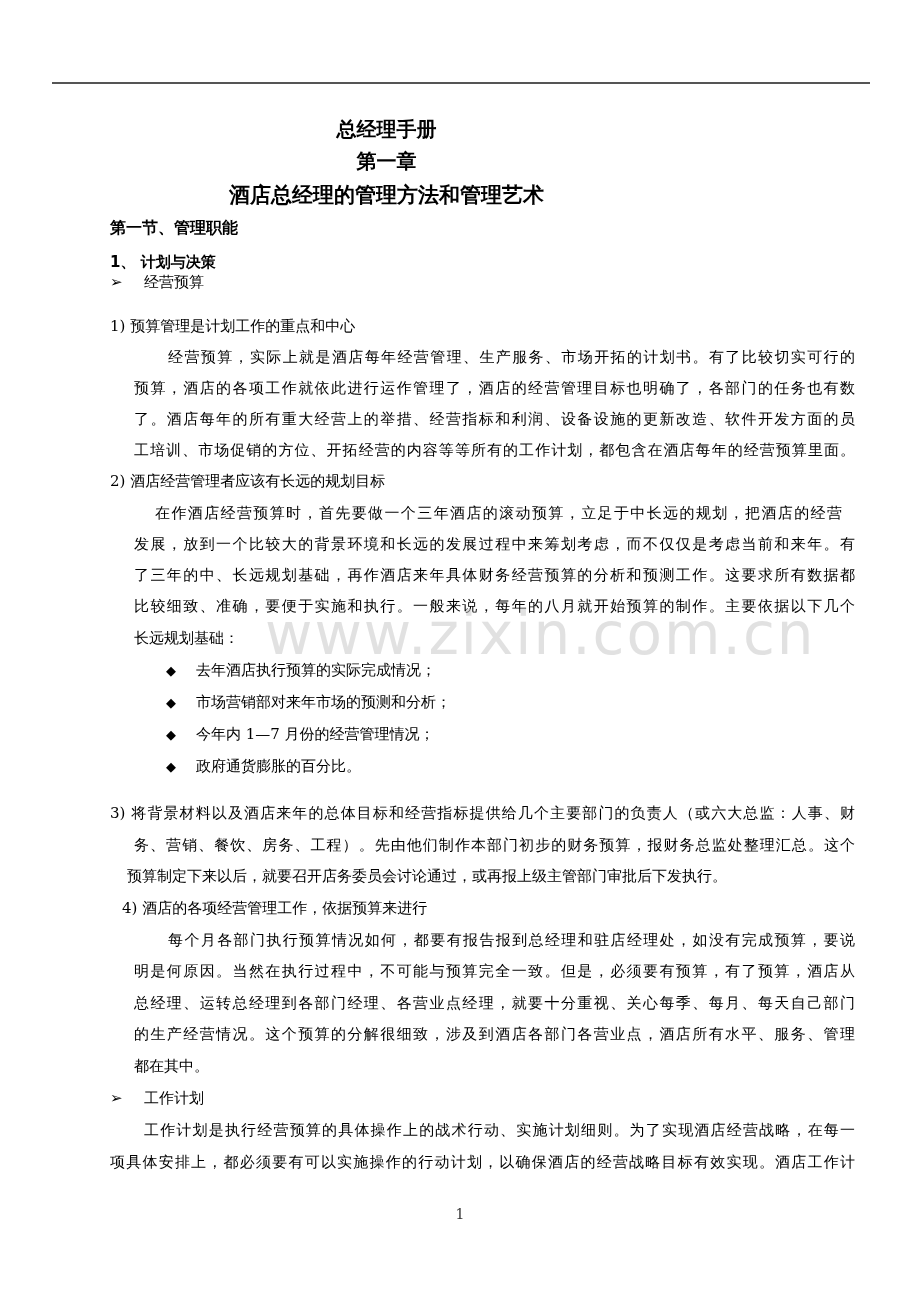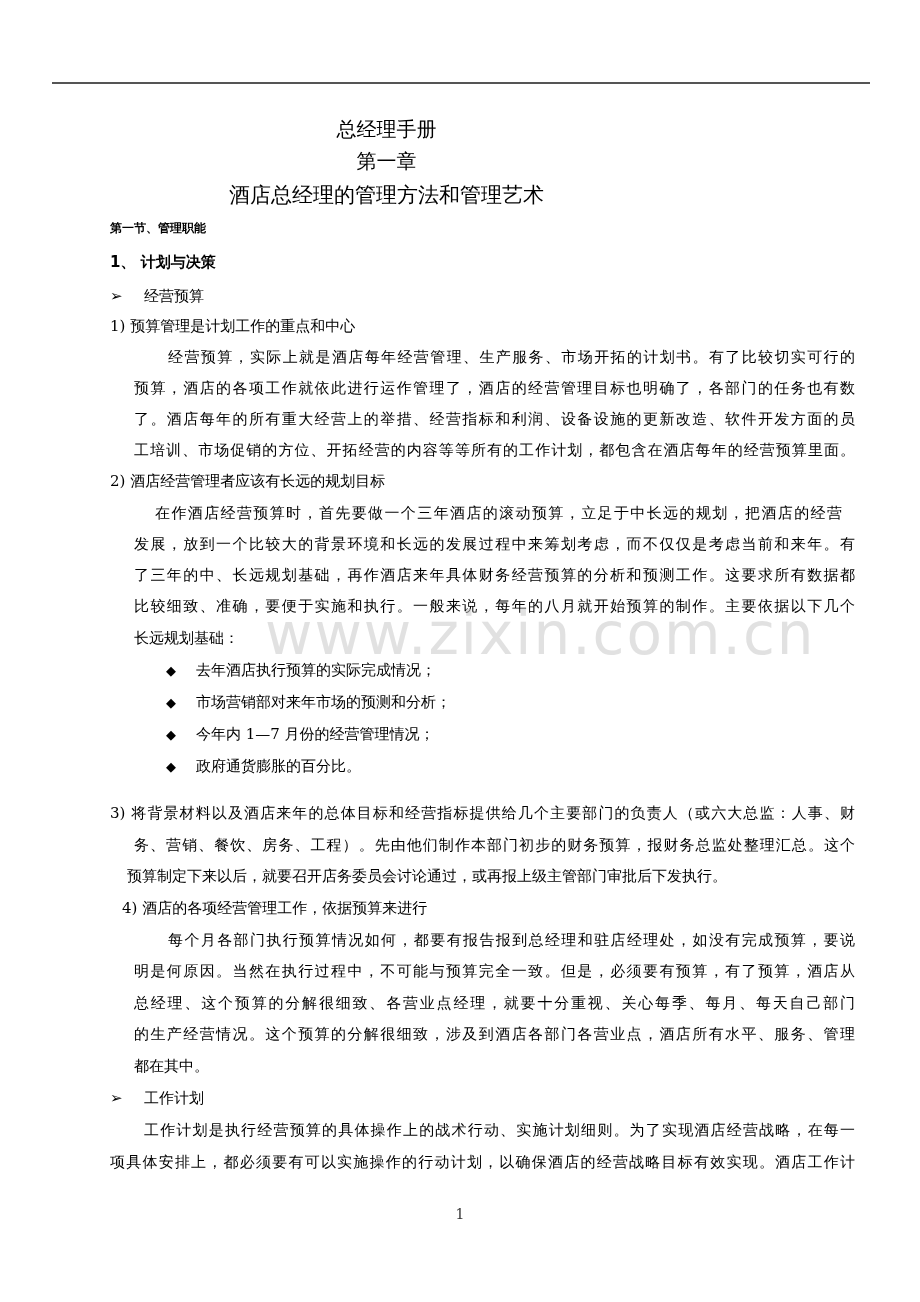--- a/index.html
+++ b/index.html
@@ -1,45 +1,45 @@
 <!DOCTYPE html>
 <html><head>
   <meta charset="utf-8">
   <style>
     html, body { margin: 0; padding: 0; background: #ffffff; }
     body { width: 920px; height: 1302px; position: relative; overflow: hidden;
       font-family: "DejaVu Serif", "Liberation Serif", serif; color: #000; }
     .rule { position: absolute; left: 52px; top: 82px; width: 818px; height: 2px; background: #555; }
-    .title { position: absolute; left: 0; width: 773px; text-align: center; font-family: "DejaVu Sans", "Liberation Sans", sans-serif; font-weight: normal; }
+    .title { position: absolute; left: 0; width: 773px; text-align: center; font-family: "DejaVu Sans", "Liberation Sans", sans-serif; font-weight: bold; }
     .t1 { top: 116px; font-size: 20px; }
     .t2 { top: 148px; font-size: 20px; }
     .t3 { top: 181px; font-size: 21px; }
     .line { position: absolute; font-size: 15px; white-space: nowrap; line-height: 20px; }
     .bold { font-family: "DejaVu Sans", "Liberation Sans", sans-serif; font-weight: bold; }
-    .h-sec { font-size: 12px; }
+    .h-sec { font-size: 16px; }
     .just { text-align: justify; text-align-last: justify; }
     .bullet-arrow { display: inline-block; width: 34px; }
     .diamond { display: inline-block; width: 30px; font-size: 13px; }
     .watermark { position: absolute; left: 265px; top: 600px; font-family: "DejaVu Sans", "Liberation Sans", sans-serif;
       font-size: 58px; color: rgba(200,200,200,0.55); letter-spacing: 2px; pointer-events: none; }
     .pagenum { position: absolute; left: 0; width: 920px; top: 1206px; text-align: center; font-size: 14px; color: #333; }
   </style>
 </head>
 <body>
 
 <div class="rule"></div>
 
 <div class="title t1">总经理手册</div>
 <div class="title t2">第一章</div>
 <div class="title t3">酒店总经理的管理方法和管理艺术</div>
 
 <div class="line bold h-sec" style="left:110px; top:218px;">第一节、管理职能</div>
 <div class="line bold" style="left:110px; top:252px;">1、 计划与决策</div>
 
-<div class="line" style="left:110px; top:286px;">
+<div class="line" style="left:110px; top:272px;">
   <span class="bullet-arrow">➢</span><span>经营预算</span>
 </div>
 
 <div class="line" style="left:110px; top:316px;">1)  预算管理是计划工作的重点和中心</div>
 <div class="line just" style="left:168px; width:687px; top:347px;">经营预算，实际上就是酒店每年经营管理、生产服务、市场开拓的计划书。有了比较切实可行的</div>
 <div class="line just" style="left:134px; width:721px; top:378px;">预算，酒店的各项工作就依此进行运作管理了，酒店的经营管理目标也明确了，各部门的任务也有数</div>
 <div class="line just" style="left:134px; width:721px; top:409px;">了。酒店每年的所有重大经营上的举措、经营指标和利润、设备设施的更新改造、软件开发方面的员</div>
 <div class="line just" style="left:134px; width:721px; top:440px;">工培训、市场促销的方位、开拓经营的内容等等所有的工作计划，都包含在酒店每年的经营预算里面。</div>
 
 <div class="line" style="left:110px; top:471px;">2)  酒店经营管理者应该有长远的规划目标</div>
@@ -62,21 +62,21 @@
   <span class="diamond">◆</span><span>政府通货膨胀的百分比。</span>
 </div>
 
 <div class="line just" style="left:110px; width:745px; top:803px;">3)  将背景材料以及酒店来年的总体目标和经营指标提供给几个主要部门的负责人（或六大总监：人事、财</div>
 <div class="line just" style="left:134px; width:721px; top:835px;">务、营销、餐饮、房务、工程）。先由他们制作本部门初步的财务预算，报财务总监处整理汇总。这个</div>
 <div class="line" style="left:127px; top:866px;">预算制定下来以后，就要召开店务委员会讨论通过，或再报上级主管部门审批后下发执行。</div>
 
 <div class="line" style="left:110px; top:898px;margin-left:12px;">4)  酒店的各项经营管理工作，依据预算来进行</div>
 <div class="line just" style="left:168px; width:687px; top:930px;">每个月各部门执行预算情况如何，都要有报告报到总经理和驻店经理处，如没有完成预算，要说</div>
 <div class="line just" style="left:134px; width:721px; top:961px;">明是何原因。当然在执行过程中，不可能与预算完全一致。但是，必须要有预算，有了预算，酒店从</div>
-<div class="line just" style="left:134px; width:721px; top:993px;">总经理、这个预算的分解很细致、各营业点经理，就要十分重视、关心每季、每月、每天自己部门</div>
+<div class="line just" style="left:134px; width:721px; top:993px;">总经理、运转总经理到各部门经理、各营业点经理，就要十分重视、关心每季、每月、每天自己部门</div>
 <div class="line just" style="left:134px; width:721px; top:1024px;">的生产经营情况。这个预算的分解很细致，涉及到酒店各部门各营业点，酒店所有水平、服务、管理</div>
 <div class="line" style="left:134px; top:1056px;">都在其中。</div>
 
 <div class="line" style="left:110px; top:1088px;">
   <span class="bullet-arrow">➢</span><span>工作计划</span>
 </div>
 <div class="line just" style="left:144px; width:711px; top:1120px;">工作计划是执行经营预算的具体操作上的战术行动、实施计划细则。为了实现酒店经营战略，在每一</div>
 <div class="line just" style="left:110px; width:745px; top:1152px;">项具体安排上，都必须要有可以实施操作的行动计划，以确保酒店的经营战略目标有效实现。酒店工作计</div>
 
 <div class="watermark">www.zixin.com.cn</div>

